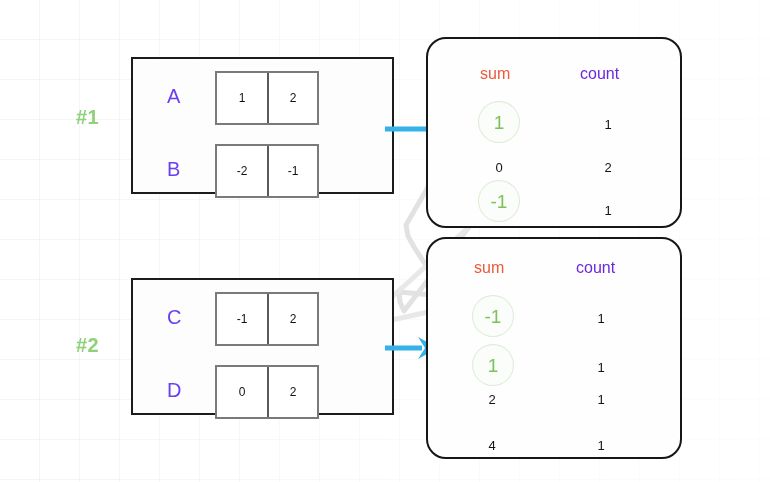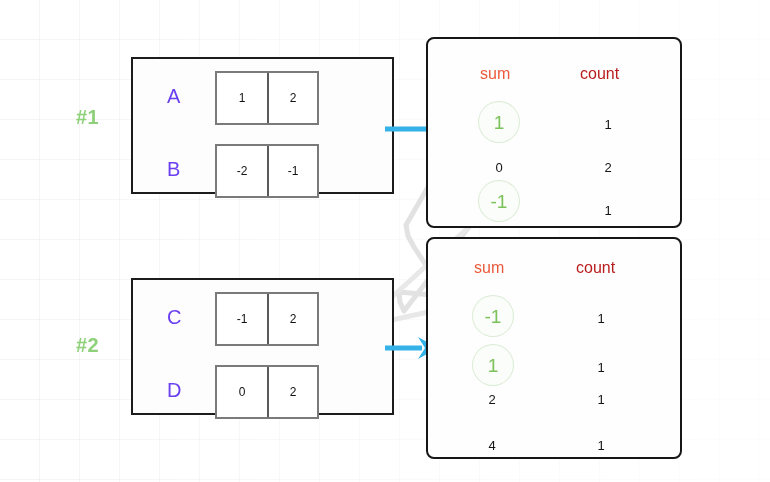--- a/index.html
+++ b/index.html
@@ -74,32 +74,32 @@
     box-sizing: border-box;
   }
   .cell + .cell {
     border-left: 2px solid #5a5a5a;
   }
 
   
   .agg-table {
     position: absolute;
     border: 2px solid #161616;
-    border-radius: 8px;
+    border-radius: 20px;
     background: #fefefe;
     box-sizing: border-box;
   }
   .agg-head {
     position: absolute;
     font-size: 16px;
     font-weight: 400;
     white-space: nowrap;
   }
   .head-sum { color: #eb5a3c; }
-  .head-count { color: #b91c1c; }
+  .head-count { color: #6d28d9; }
   .agg-val {
     position: absolute;
     font-size: 13px;
     color: #141414;
     text-align: center;
     width: 48px;
     margin-left: -24px;
     line-height: 1;
   }
   .agg-val.hl {

